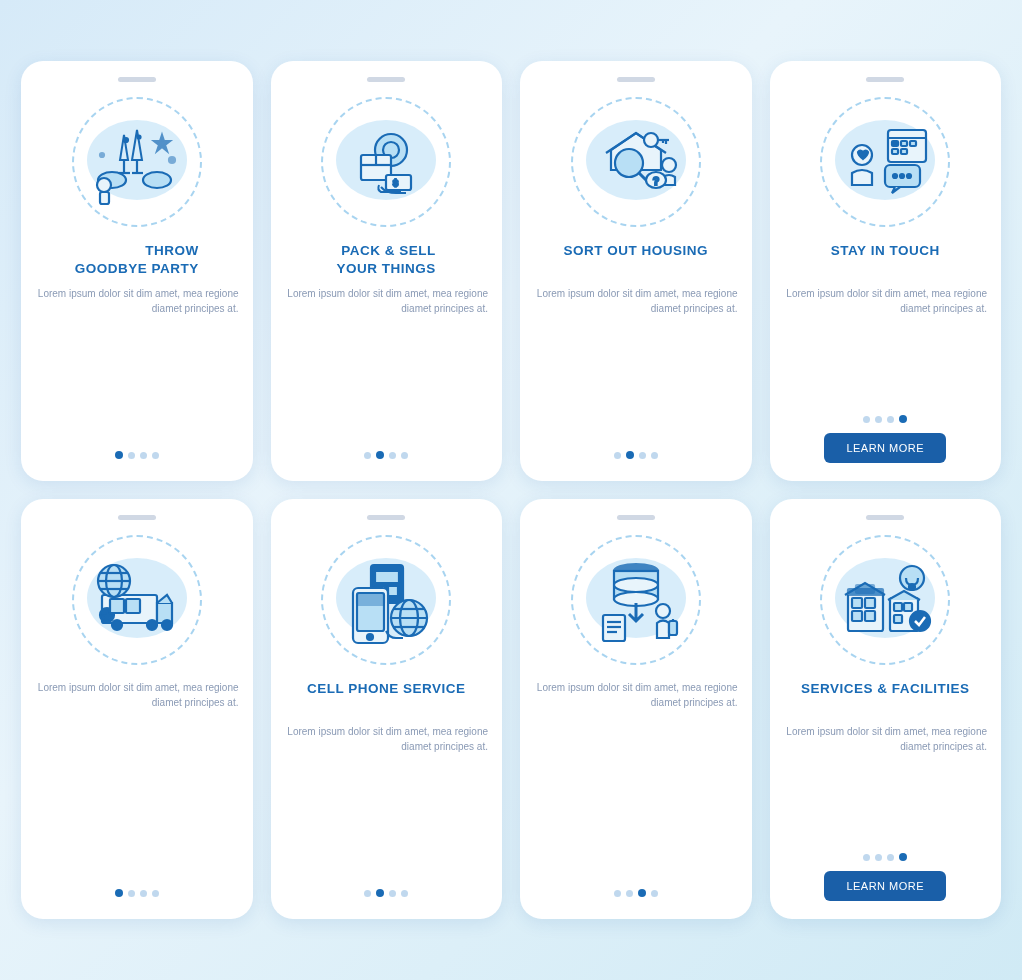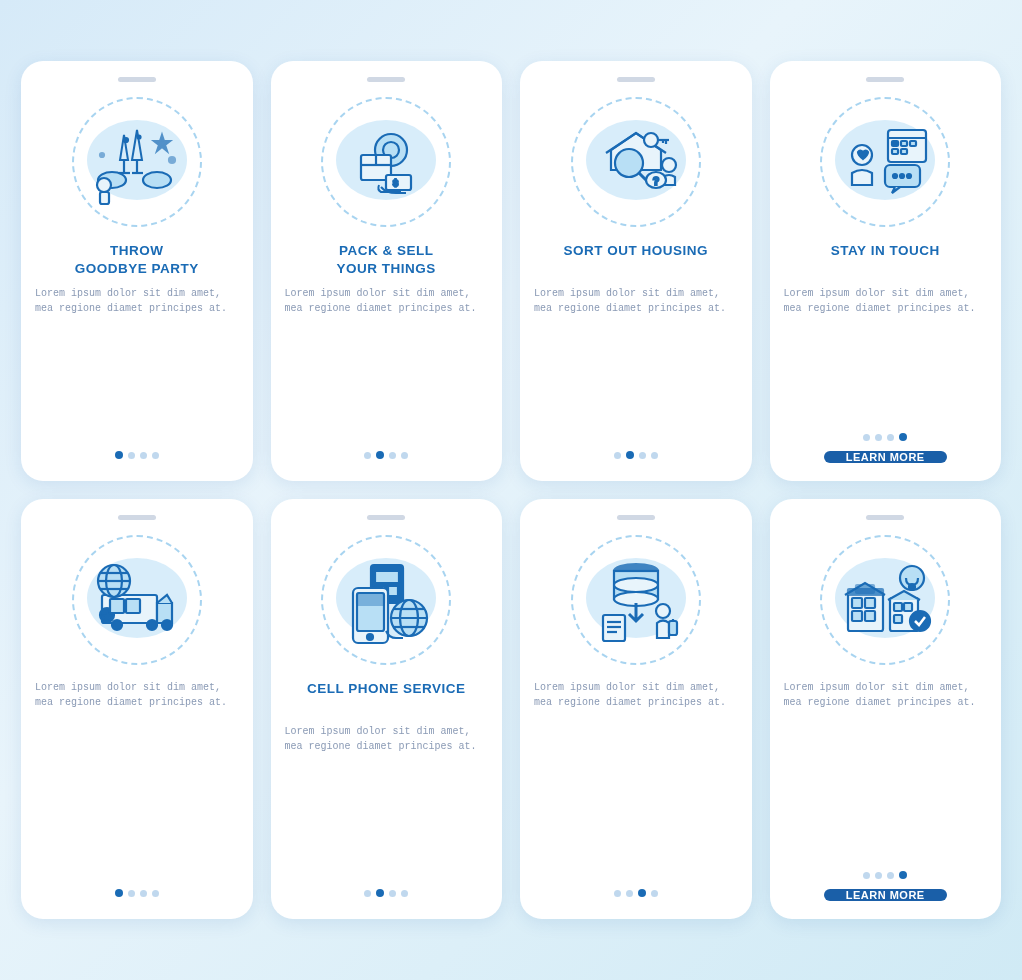--- a/index.html
+++ b/index.html
@@ -67,35 +67,34 @@
       opacity: 0.55;
     }
     .icon-svg {
       position: relative;
       z-index: 2;
     }
     .card-title {
       font-size: 13.5px;
       font-weight: 800;
       color: #1a6bb5;
-      text-align: center;
+      text-align: right;
       text-transform: uppercase;
       letter-spacing: 0.5px;
       margin-bottom: 8px;
       line-height: 1.3;
       min-height: 36px;
     }
     .card-body {
       font-size: 10px;
       color: #8a9ab5;
-      text-align: left;
+      text-align: right;
       line-height: 1.5;
       margin-bottom: 10px;
       flex: 1;
-      font-family: Liberation Mono, monospace;
     }
     .dots-row {
       display: flex;
       gap: 5px;
       align-items: center;
       margin-top: auto;
       margin-bottom: 4px;
     }
     .dot {
       width: 7px;
@@ -106,23 +105,23 @@
     .dot.active {
       background: #1a6bb5;
       width: 8px;
       height: 8px;
     }
     .learn-btn {
       background: #1a5fa8;
       color: #fff;
       border: none;
       border-radius: 6px;
-      padding: 0 22px;
+      padding: 9px 22px;
       font-size: 11px;
-      font-weight: 700;
+      font-weight: 400;
       letter-spacing: 0.5px;
       cursor: pointer;
       margin-top: 6px;
       text-transform: uppercase;
     }
     
     svg { overflow: visible; }
   </style>
 </head>
 <body>
@@ -416,20 +415,21 @@
 
         <circle cx="82" cy="35" r="12" fill="#b8dff5" stroke="#1a6bb5"></circle>
         <path d="M76 35 Q76 42 82 42 Q88 42 88 35" stroke="#1a6bb5" fill="none"></path>
         <circle cx="82" cy="44" r="3" fill="#1a6bb5"></circle>
 
         <circle cx="90" cy="78" r="10" fill="#1a6bb5"></circle>
         <path d="M85 78 L89 82 L95 74" stroke="#fff" stroke-width="2.5" fill="none"></path>
       </g>
     </svg></div>
     </div>
+    <div class="card-title">SERVICES &amp; FACILITIES</div>
     <div class="card-body">Lorem ipsum dolor sit dim amet, mea regione diamet principes at.</div>
     <div class="dots-row">
         <div class="dot"></div>
         <div class="dot"></div>
         <div class="dot"></div>
         <div class="dot active"></div>
       </div>
     <button class="learn-btn">LEARN MORE</button>
   </div>
   </div>

